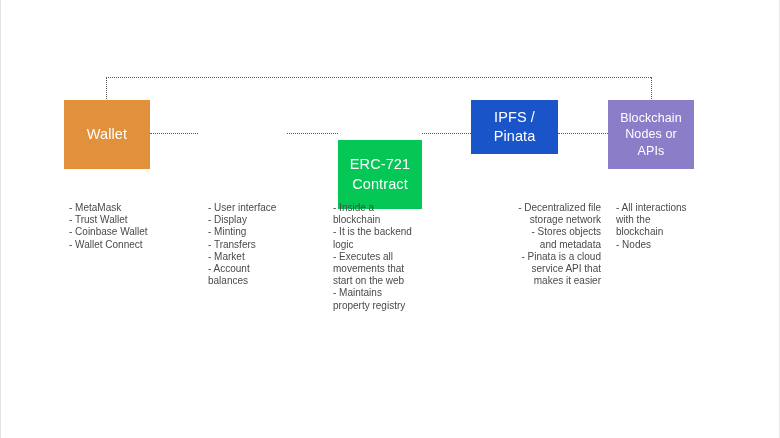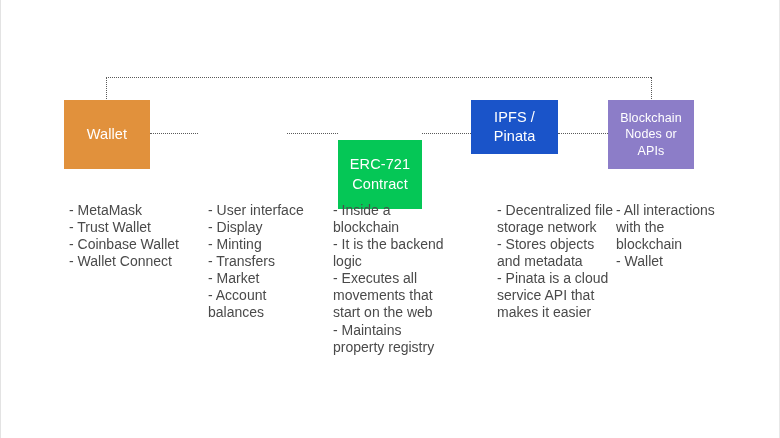--- a/index.html
+++ b/index.html
@@ -77,28 +77,28 @@
     width: 0;
     height: 24px;
     border-left: 1.5px dotted #5a5a5a;
   }
 
   
   .desc {
     position: absolute;
     top: 202px;
     color: #4a4a4a;
-    font-size: 14px;
+    font-size: 10px;
     line-height: 1.22;
     white-space: pre-line;
   }
   .desc-wallet   { left: 68px;  width: 120px; }
   .desc-website  { left: 207px; width: 110px; }
   .desc-contract { left: 332px; width: 112px; }
-  .desc-ipfs     { left: 496px; width: 118px; }
+  .desc-ipfs     { left: 482px; width: 118px; text-align: right; }
   .desc-nodes    { left: 615px; width: 108px; }
 </style>
 </head>
 <body>
 
 <div id="slide">
 
   <div class="bracket-top"></div>
   <div class="bracket-left"></div>
   <div class="bracket-right"></div>
@@ -148,15 +148,15 @@
   <div class="desc desc-ipfs">- Decentralized file
 storage network
 - Stores objects
 and metadata
 - Pinata is a cloud
 service API that
 makes it easier</div>
   <div class="desc desc-nodes">- All interactions
 with the
 blockchain
-- Wallet</div>
+- Nodes</div>
 
 </div>
 
 </body></html>

